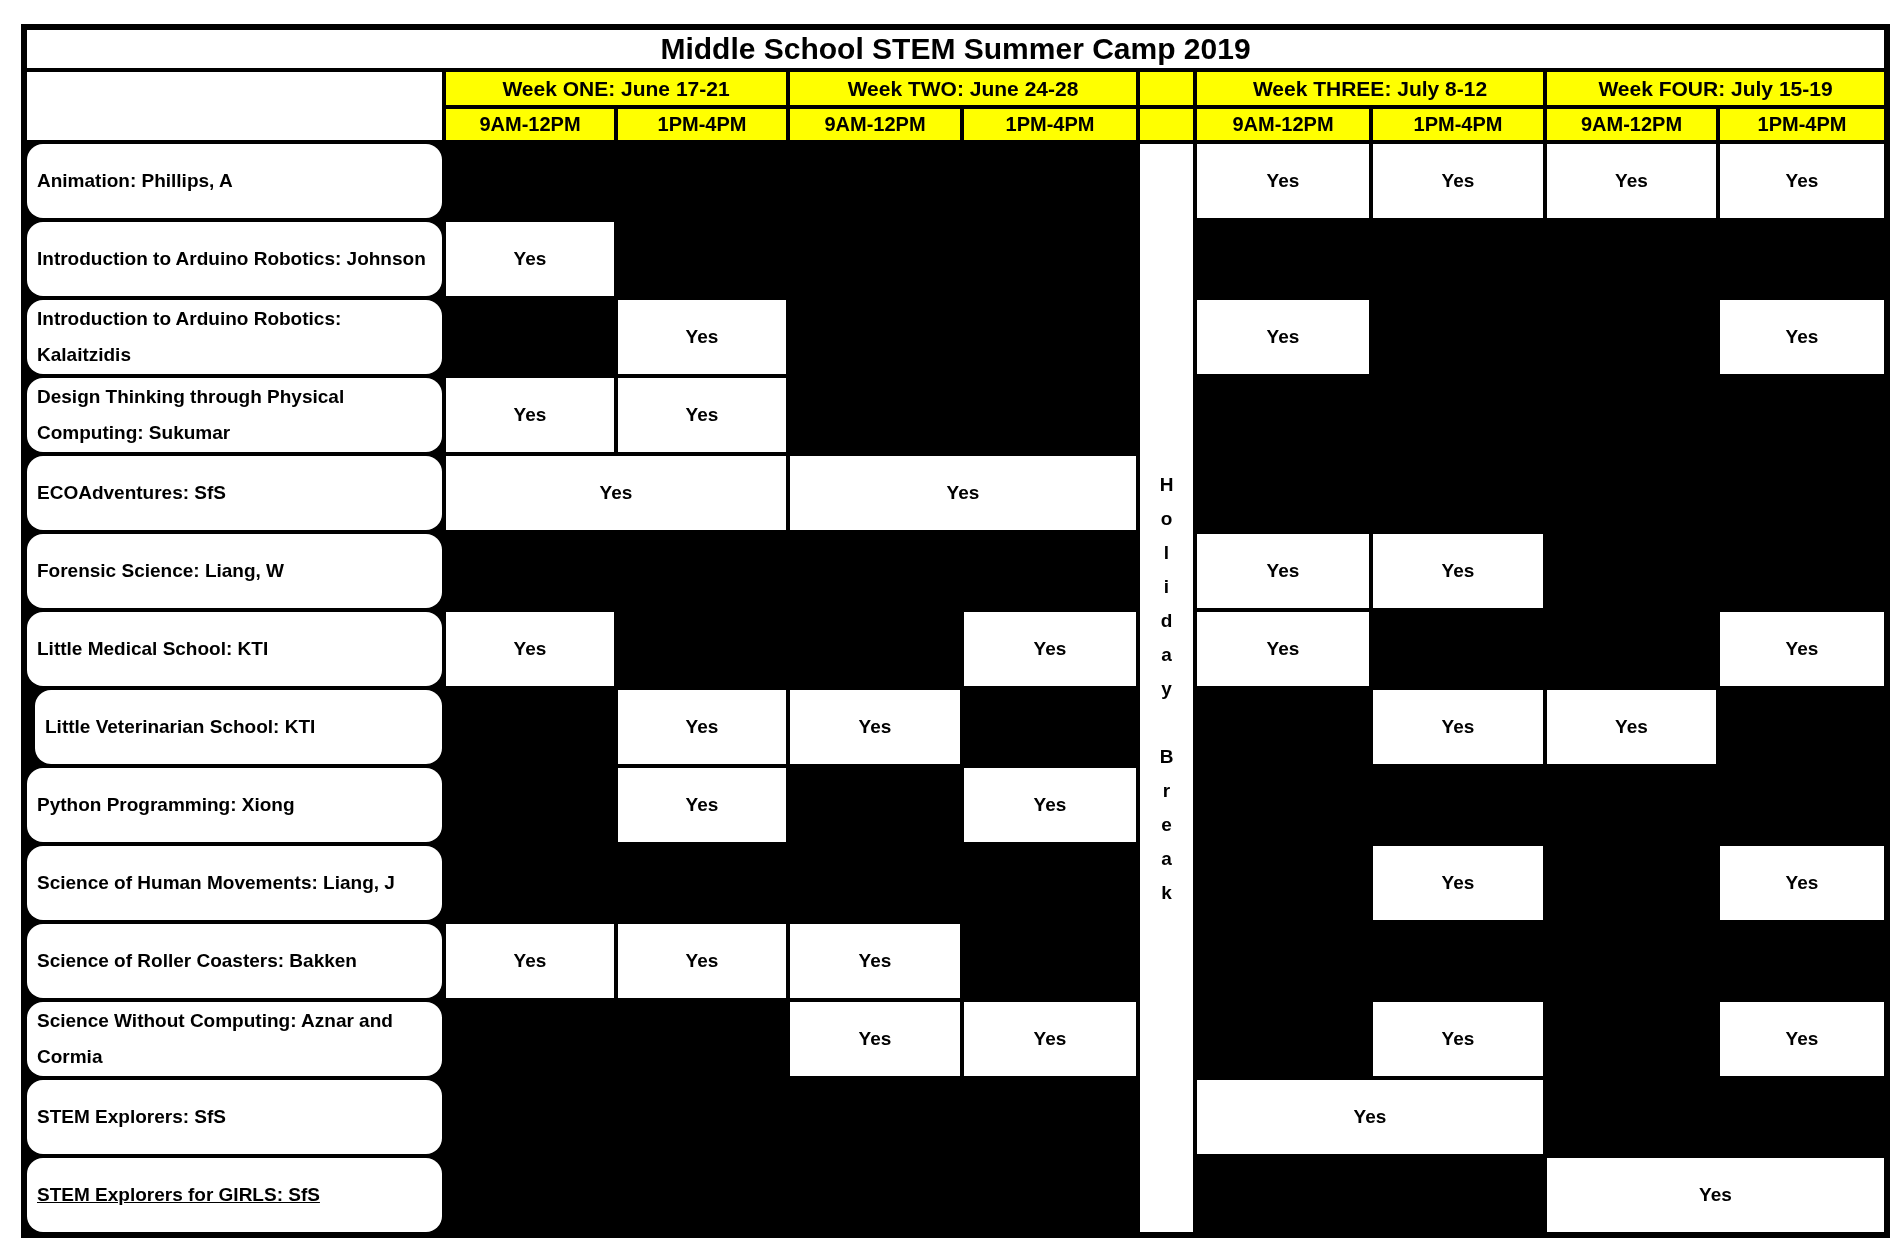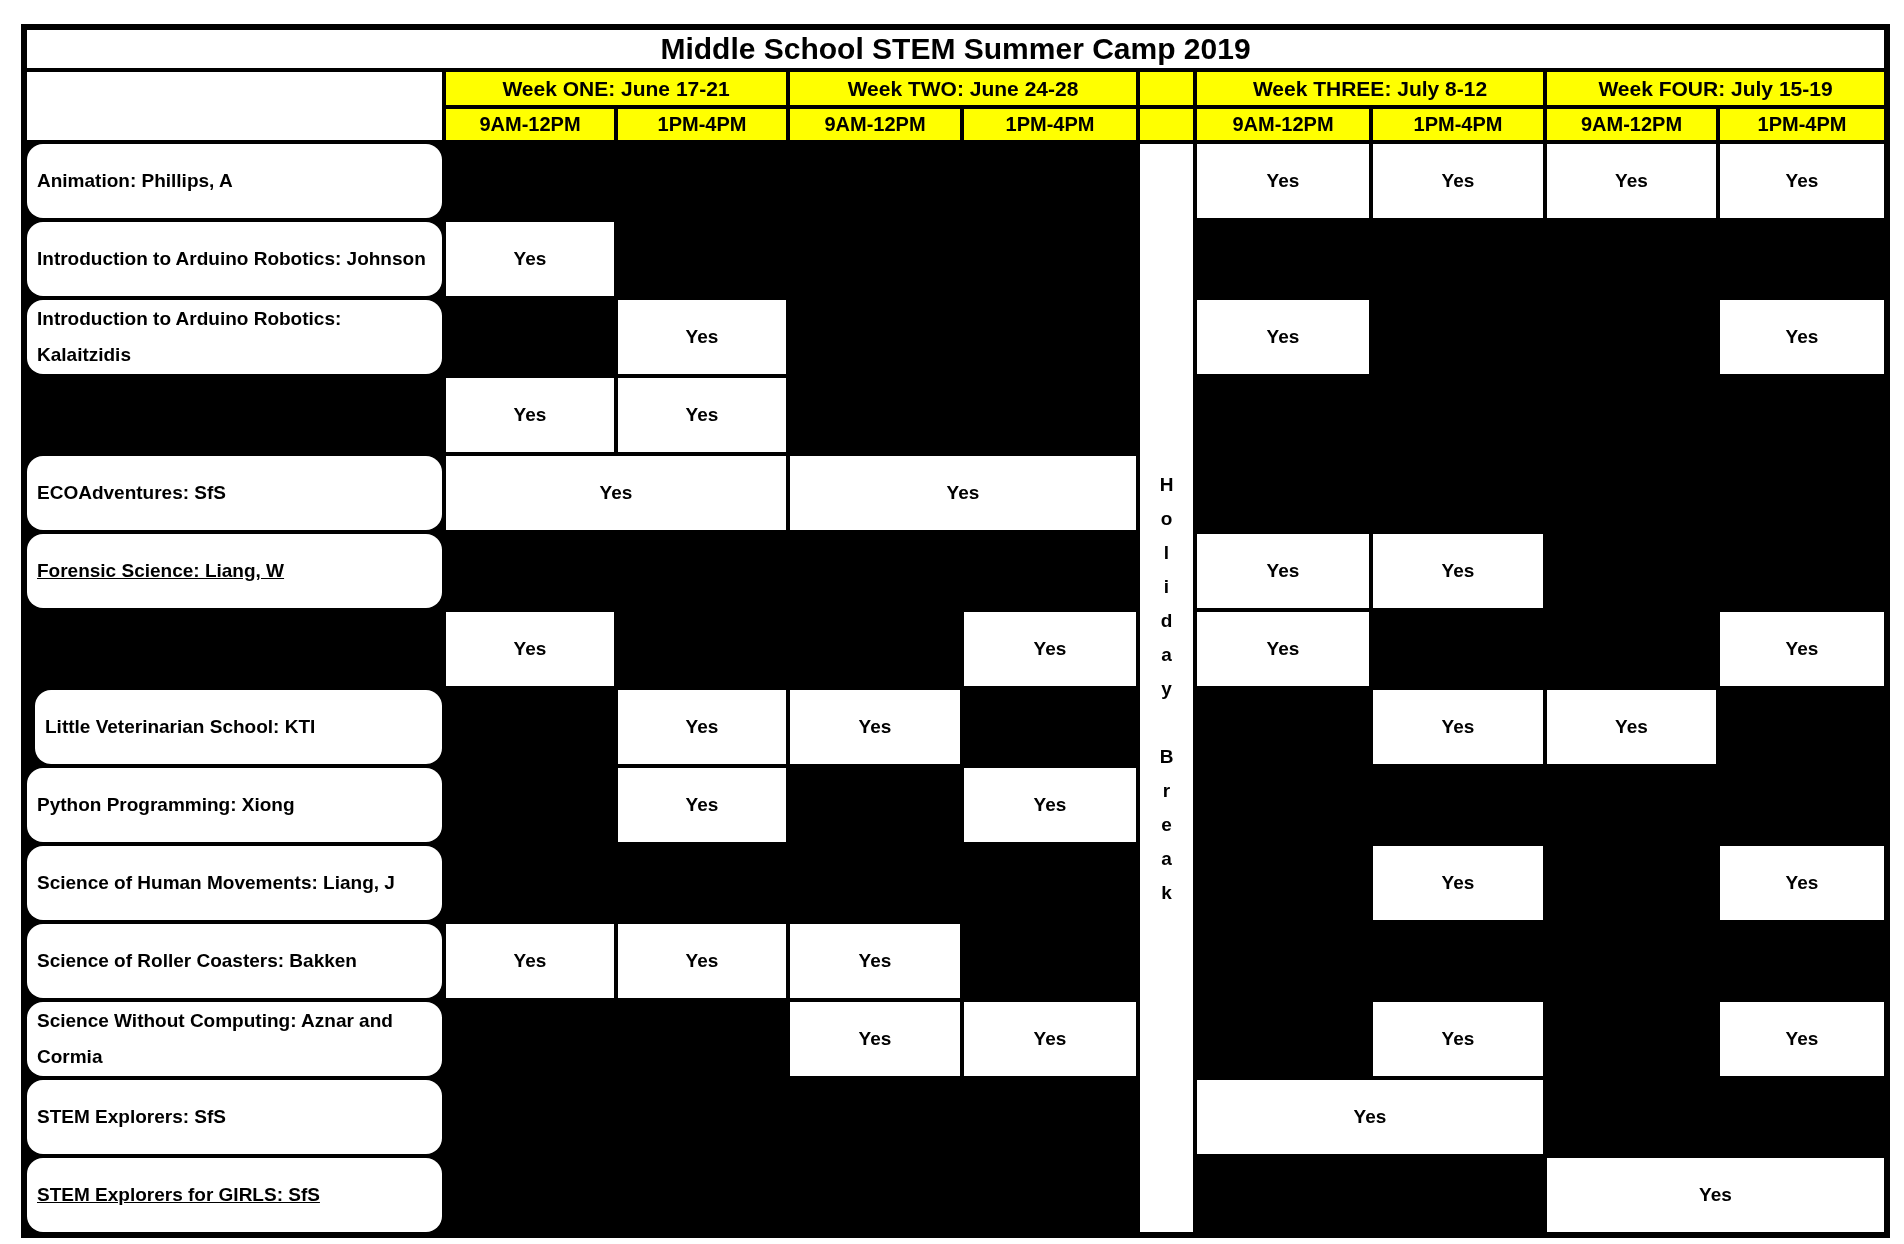--- a/index.html
+++ b/index.html
@@ -130,44 +130,46 @@
     <div class="cell blk" style="grid-area: 5 / 10;"></div>
     <div class="cell label" style="grid-area: 6 / 1;">Introduction to Arduino Robotics: Kalaitzidis</div>
     <div class="cell blk" style="grid-area: 6 / 2;"></div>
     <div class="cell yes" style="grid-area: 6 / 3;">Yes</div>
     <div class="cell blk" style="grid-area: 6 / 4;"></div>
     <div class="cell blk" style="grid-area: 6 / 5;"></div>
     <div class="cell yes" style="grid-area: 6 / 7;">Yes</div>
     <div class="cell blk" style="grid-area: 6 / 8;"></div>
     <div class="cell blk" style="grid-area: 6 / 9;"></div>
     <div class="cell yes" style="grid-area: 6 / 10;">Yes</div>
+    <div class="cell label" style="grid-area: 7 / 1;">Design Thinking through Physical Computing: Sukumar</div>
     <div class="cell yes" style="grid-area: 7 / 2;">Yes</div>
     <div class="cell yes" style="grid-area: 7 / 3;">Yes</div>
     <div class="cell blk" style="grid-area: 7 / 4;"></div>
     <div class="cell blk" style="grid-area: 7 / 5;"></div>
     <div class="cell blk" style="grid-area: 7 / 7;"></div>
     <div class="cell blk" style="grid-area: 7 / 8;"></div>
     <div class="cell blk" style="grid-area: 7 / 9;"></div>
     <div class="cell blk" style="grid-area: 7 / 10;"></div>
     <div class="cell label" style="grid-area: 8 / 1;">ECOAdventures: SfS</div>
     <div class="cell yes" style="grid-area: 8 / 2 / auto / span 2;">Yes</div>
     <div class="cell yes" style="grid-area: 8 / 4 / auto / span 2;">Yes</div>
     <div class="cell blk" style="grid-area: 8 / 7;"></div>
     <div class="cell blk" style="grid-area: 8 / 8;"></div>
     <div class="cell blk" style="grid-area: 8 / 9;"></div>
     <div class="cell blk" style="grid-area: 8 / 10;"></div>
-    <div class="cell label" style="grid-area: 9 / 1; text-decoration: underline;">Forensic Science: Liang, W</div>
+    <div class="cell label" style="grid-area: 9 / 1;">Forensic Science: Liang, W</div>
     <div class="cell blk" style="grid-area: 9 / 2;"></div>
     <div class="cell blk" style="grid-area: 9 / 3;"></div>
     <div class="cell blk" style="grid-area: 9 / 4;"></div>
     <div class="cell blk" style="grid-area: 9 / 5;"></div>
     <div class="cell yes" style="grid-area: 9 / 7;">Yes</div>
     <div class="cell yes" style="grid-area: 9 / 8;">Yes</div>
     <div class="cell blk" style="grid-area: 9 / 9;"></div>
     <div class="cell blk" style="grid-area: 9 / 10;"></div>
+    <div class="cell label" style="grid-area: 10 / 1;">Little Medical School: KTI</div>
     <div class="cell yes" style="grid-area: 10 / 2;">Yes</div>
     <div class="cell blk" style="grid-area: 10 / 3;"></div>
     <div class="cell blk" style="grid-area: 10 / 4;"></div>
     <div class="cell yes" style="grid-area: 10 / 5;">Yes</div>
     <div class="cell yes" style="grid-area: 10 / 7;">Yes</div>
     <div class="cell blk" style="grid-area: 10 / 8;"></div>
     <div class="cell blk" style="grid-area: 10 / 9;"></div>
     <div class="cell yes" style="grid-area: 10 / 10;">Yes</div>
     <div class="cell label" style="grid-area: 11 / 1; margin-left: 8px;">Little Veterinarian School: KTI</div>
     <div class="cell blk" style="grid-area: 11 / 2;"></div>

